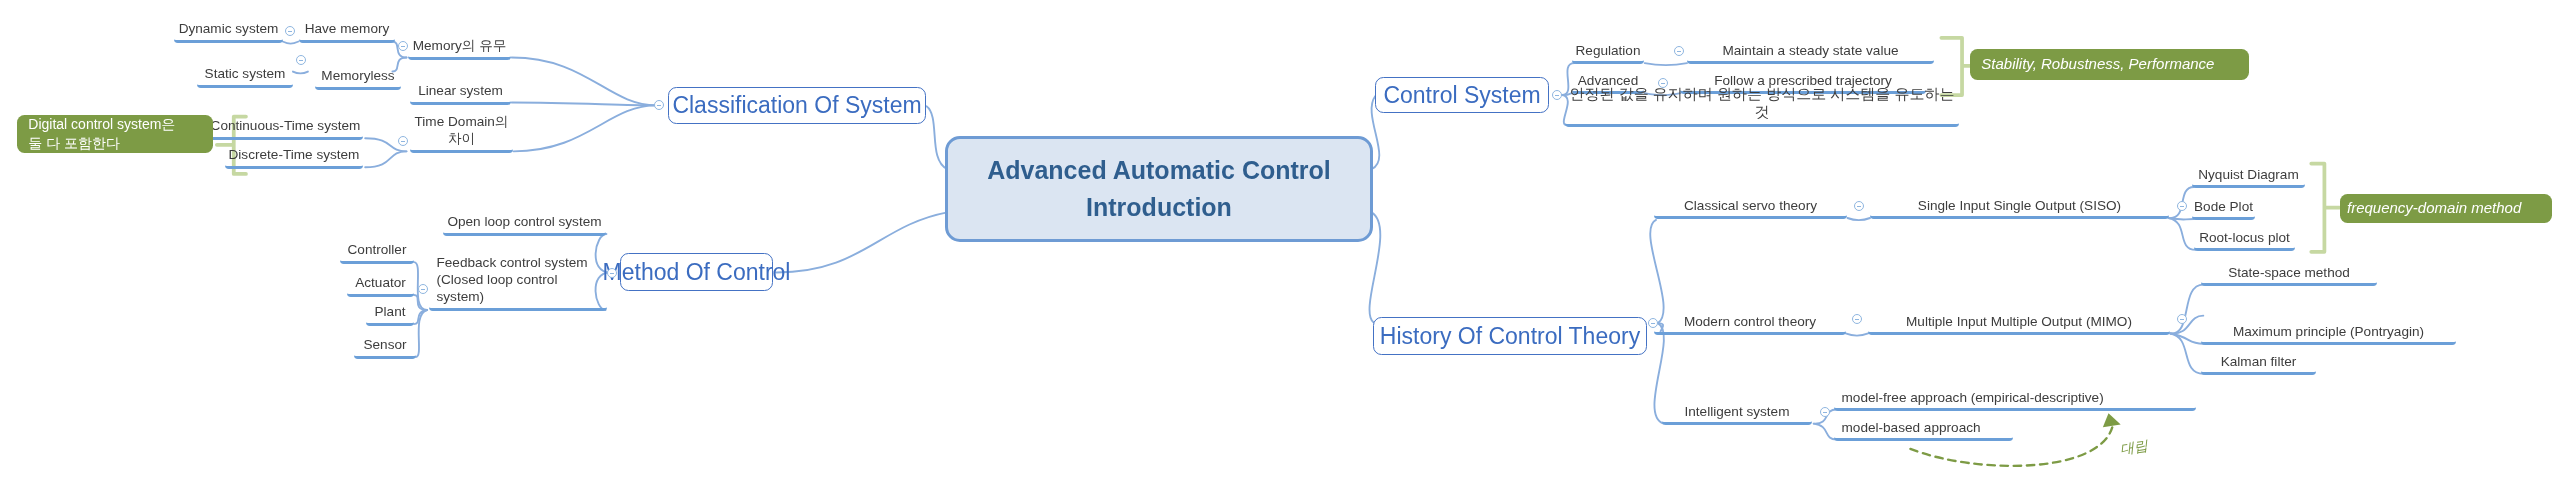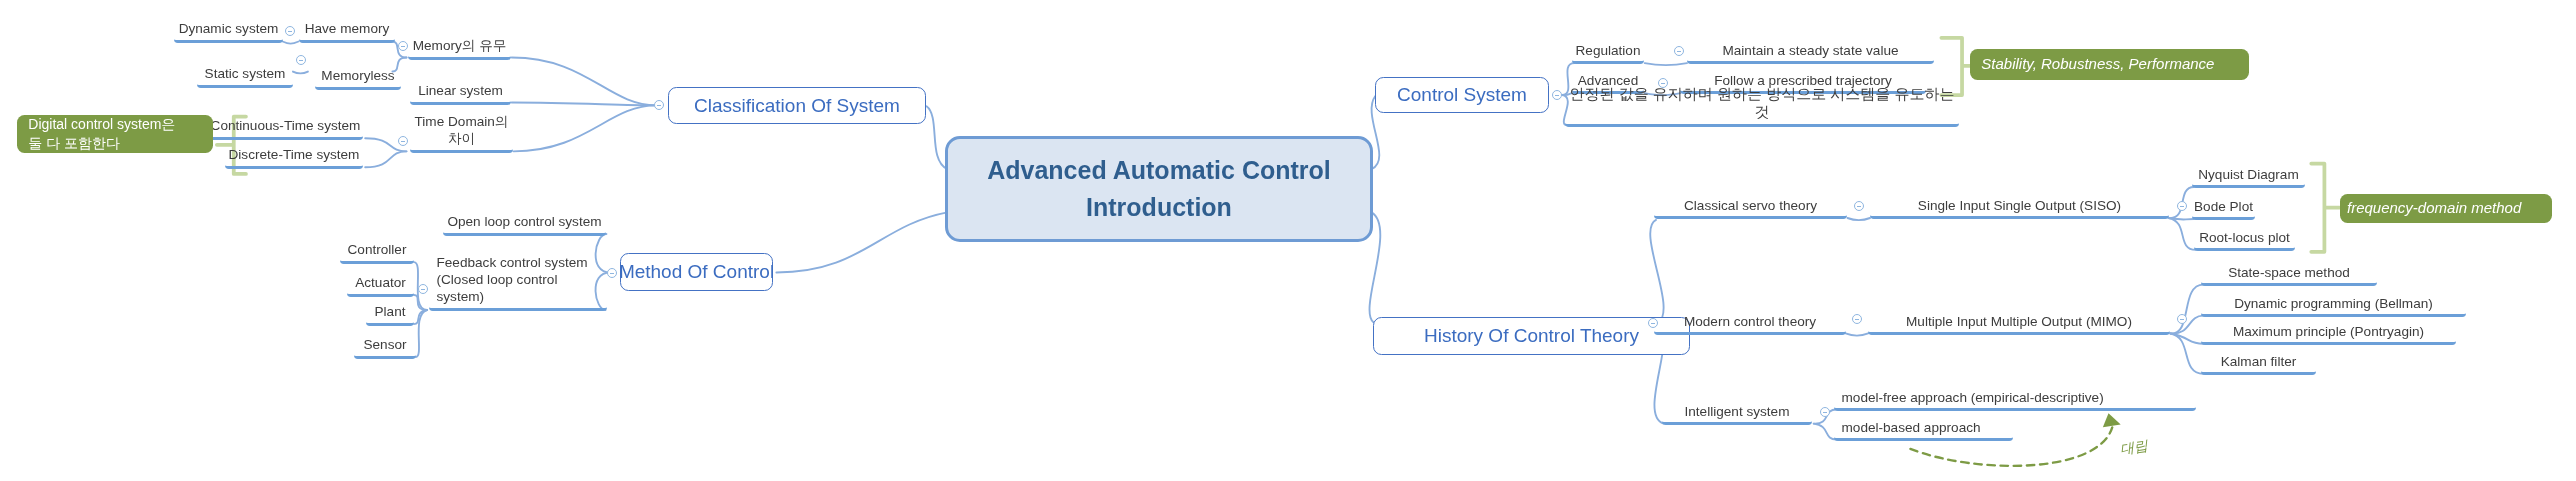--- a/index.html
+++ b/index.html
@@ -13,21 +13,21 @@
     border-bottom:3.8px solid #6b9fd8; border-radius:0 0 3.8px 3.8px;
     color:#3d3d3d; font-size:13.6px; line-height:1.25;
     display:flex; align-items:flex-end; justify-content:center;
     padding-bottom:1.9px; white-space:pre-line; text-align:center;
   }
   .leaf.align-left{justify-content:flex-start; text-align:left; padding-left:7.5px;}
   .topic{
     position:absolute; box-sizing:border-box; background:#fff;
     border:1.9px solid #4472c4; border-radius:8.4px; color:#3b6cc0;
     display:flex; align-items:center; justify-content:center;
-    font-size:19px; white-space:nowrap;
+    font-size:23px; white-space:nowrap;
   }
   .center-topic{
     position:absolute; box-sizing:border-box;
     background:#dbe5f2; border:3.8px solid #6e9bd4; border-radius:15px;
     color:#2f5e8e; font-weight:bold; font-size:25px; line-height:1.5;
     display:flex; align-items:center; justify-content:center;
     text-align:center; white-space:pre-line;
   }
   .note{
     position:absolute; box-sizing:border-box; background:#7d9b45; color:#fff;
@@ -115,21 +115,21 @@
       <polygon points="2246,440 2259,452 2240,455" fill="#7d9b45"></polygon>
     </g>
   </svg>
 
   <div class="center-topic" style="left:945px; top:136px; width:428px; height:106px;">Advanced Automatic Control
 Introduction</div>
 
   <div class="topic" style="left:668px; top:87px; width:258px; height:37px;">Classification Of System</div>
   <div class="topic" style="left:620px; top:253px; width:153px; height:38px;">Method Of Control</div>
   <div class="topic" style="left:1375px; top:77px; width:174px; height:36px;">Control System</div>
-  <div class="topic" style="left:1373px; top:317px; width:317px; height:38px;">History Of Control Theory</div>
+  <div class="topic" style="left:1373px; top:317px; width:274px; height:38px;">History Of Control Theory</div>
 
   <div class="leaf" style="left:174px; top:20.7px; width:109px; height:22.5px;">Dynamic system</div>
   <div class="leaf" style="left:299px; top:20.7px; width:96px; height:22.5px;">Have memory</div>
   <div class="leaf" style="left:408px; top:37px; width:103px; height:22.5px;">Memory의 유무</div>
   <div class="leaf" style="left:197px; top:65px; width:96px; height:22.5px;">Static system</div>
   <div class="leaf" style="left:315px; top:51px; width:86px; height:22.5px;margin-top:16px;">Memoryless</div>
   <div class="leaf" style="left:410px; top:82px; width:101px; height:22.5px;">Linear system</div>
   <div class="leaf" style="left:208px; top:117px; width:155px; height:22.5px;">Continuous-Time system</div>
   <div class="leaf" style="left:410px; top:130px; width:103px; height:22.5px;">Time Domain의 차이</div>
   <div class="leaf" style="left:225px; top:146px; width:138px; height:22.5px;">Discrete-Time system</div>
@@ -154,21 +154,20 @@
   <div class="leaf" style="left:1654px; top:195px; width:193px; height:24.4px;">Classical servo theory</div>
   <div class="leaf" style="left:1870px; top:195px; width:299px; height:24.4px;">Single Input Single Output (SISO)</div>
   <div class="leaf" style="left:2192px; top:164px; width:113px; height:24.4px;">Nyquist Diagram</div>
   <div class="leaf" style="left:2192px; top:196px; width:63px; height:24.4px;">Bode Plot</div>
   <div class="leaf" style="left:2194px; top:227px; width:101px; height:24.4px;">Root-locus plot</div>
   <div class="note italic" style="left:2340px; top:194px; width:212px; height:29px;padding-left:7px;">frequency-domain method</div>
 
   <div class="leaf" style="left:1654px; top:311px; width:192px; height:24.4px;">Modern control theory</div>
   <div class="leaf" style="left:1868px; top:311px; width:302px; height:24.4px;">Multiple Input Multiple Output (MIMO)</div>
   <div class="leaf" style="left:2201px; top:262px; width:176px; height:24.4px;">State-space method</div>
-  <div class="leaf" style="left:2201px; top:293px; width:265px; height:24.4px;">Dynamic programming (Bellman)</div>
   <div class="leaf" style="left:2201px; top:321px; width:255px; height:24.4px;">Maximum principle (Pontryagin)</div>
   <div class="leaf" style="left:2201px; top:351px; width:115px; height:24.4px;">Kalman filter</div>
 
   <div class="leaf" style="left:1662px; top:401px; width:150px; height:24.4px;">Intelligent system</div>
   <div class="leaf align-left" style="left:1834px; top:387px; width:362px; height:24.4px;">model-free approach (empirical-descriptive)</div>
   <div class="leaf align-left" style="left:1834px; top:417px; width:179px; height:24.4px;">model-based approach</div>
   <div class="relation-label" style="left:2120px; top:439px;">대립</div>
 
   <span class="collapse" style="left:654px; top:100px;"></span>
   <span class="collapse" style="left:398px; top:41px;"></span>

